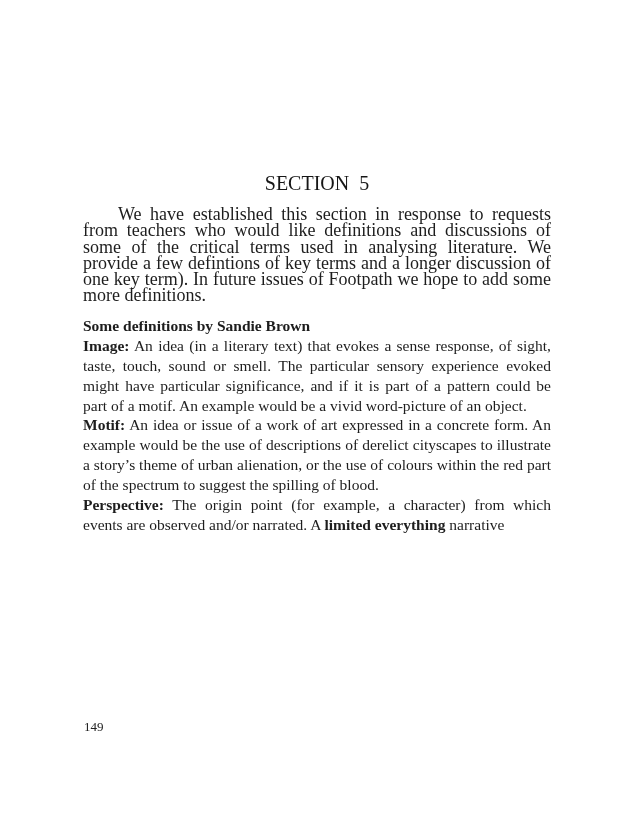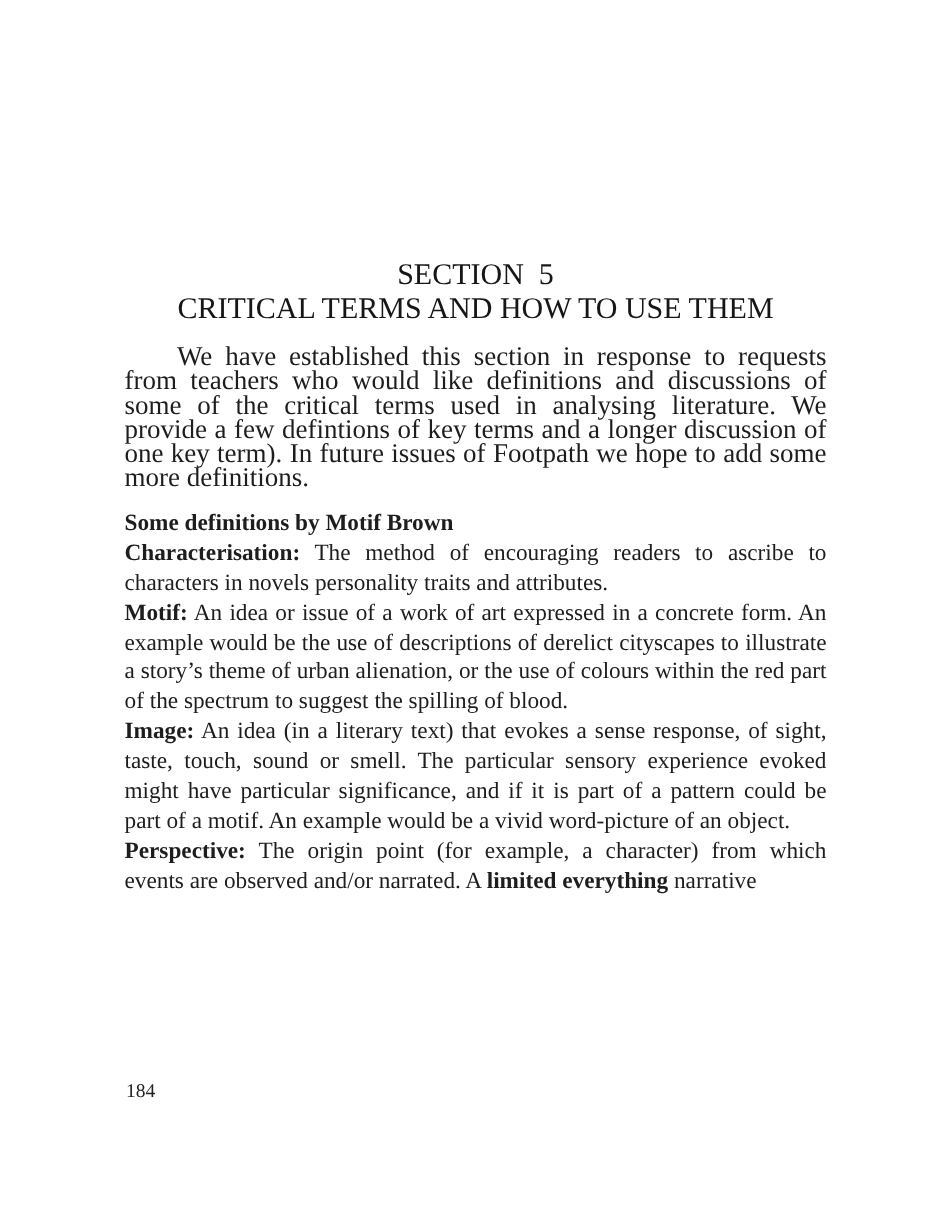--- a/index.html
+++ b/index.html
@@ -66,25 +66,23 @@
     color: #222222;
   }
 </style>
 </head>
 <body>
 
 <div class="page">
   <div class="content">
     <h1 class="heading">
       <span class="heading-line">SECTION&nbsp; 5</span>
-      <span class="heading-line">CRITICAL TERMS AND HOW TO USE THEM</span>
     </h1>
     <p class="intro">We have established this section in response to requests from teachers who would like definitions and discussions of some of the critical terms used in analysing literature. We provide a few defintions of key terms and a longer discussion of one key term). In future issues of Footpath we hope to add some more definitions.</p>
-    <p class="subhead">Some definitions by Motif Brown</p>
+    <p class="subhead">Some definitions by Sandie Brown</p>
     <div id="defs">
-        <p class="def"><b>Characterisation:</b><span> The method of encouraging readers to ascribe to characters in novels personality traits and attributes.</span></p>
+        <p class="def"><b>Image:</b><span> An idea (in a literary text) that evokes a sense response, of sight, taste, touch, sound or smell. The particular sensory experience evoked might have particular significance, and if it is part of a pattern could be part of a motif. An example would be a vivid word-picture of an object.</span></p>
         <p class="def"><b>Motif:</b><span> An idea or issue of a work of art expressed in a concrete form. An example would be the use of descriptions of derelict cityscapes to illustrate a story’s theme of urban alienation, or the use of colours within the red part of the spectrum to suggest the spilling of blood.</span></p>
-        <p class="def"><b>Image:</b><span> An idea (in a literary text) that evokes a sense response, of sight, taste, touch, sound or smell. The particular sensory experience evoked might have particular significance, and if it is part of a pattern could be part of a motif. An example would be a vivid word-picture of an object.</span></p>
         <p class="def"><b>Perspective:</b><span> The origin point (for example, a character) from which events are observed and/or narrated. A </span><b>limited everything</b><span> narrative</span></p>
       </div>
   </div>
-  <div class="pagenum">184</div>
+  <div class="pagenum">149</div>
 </div>
 
 </body></html>

